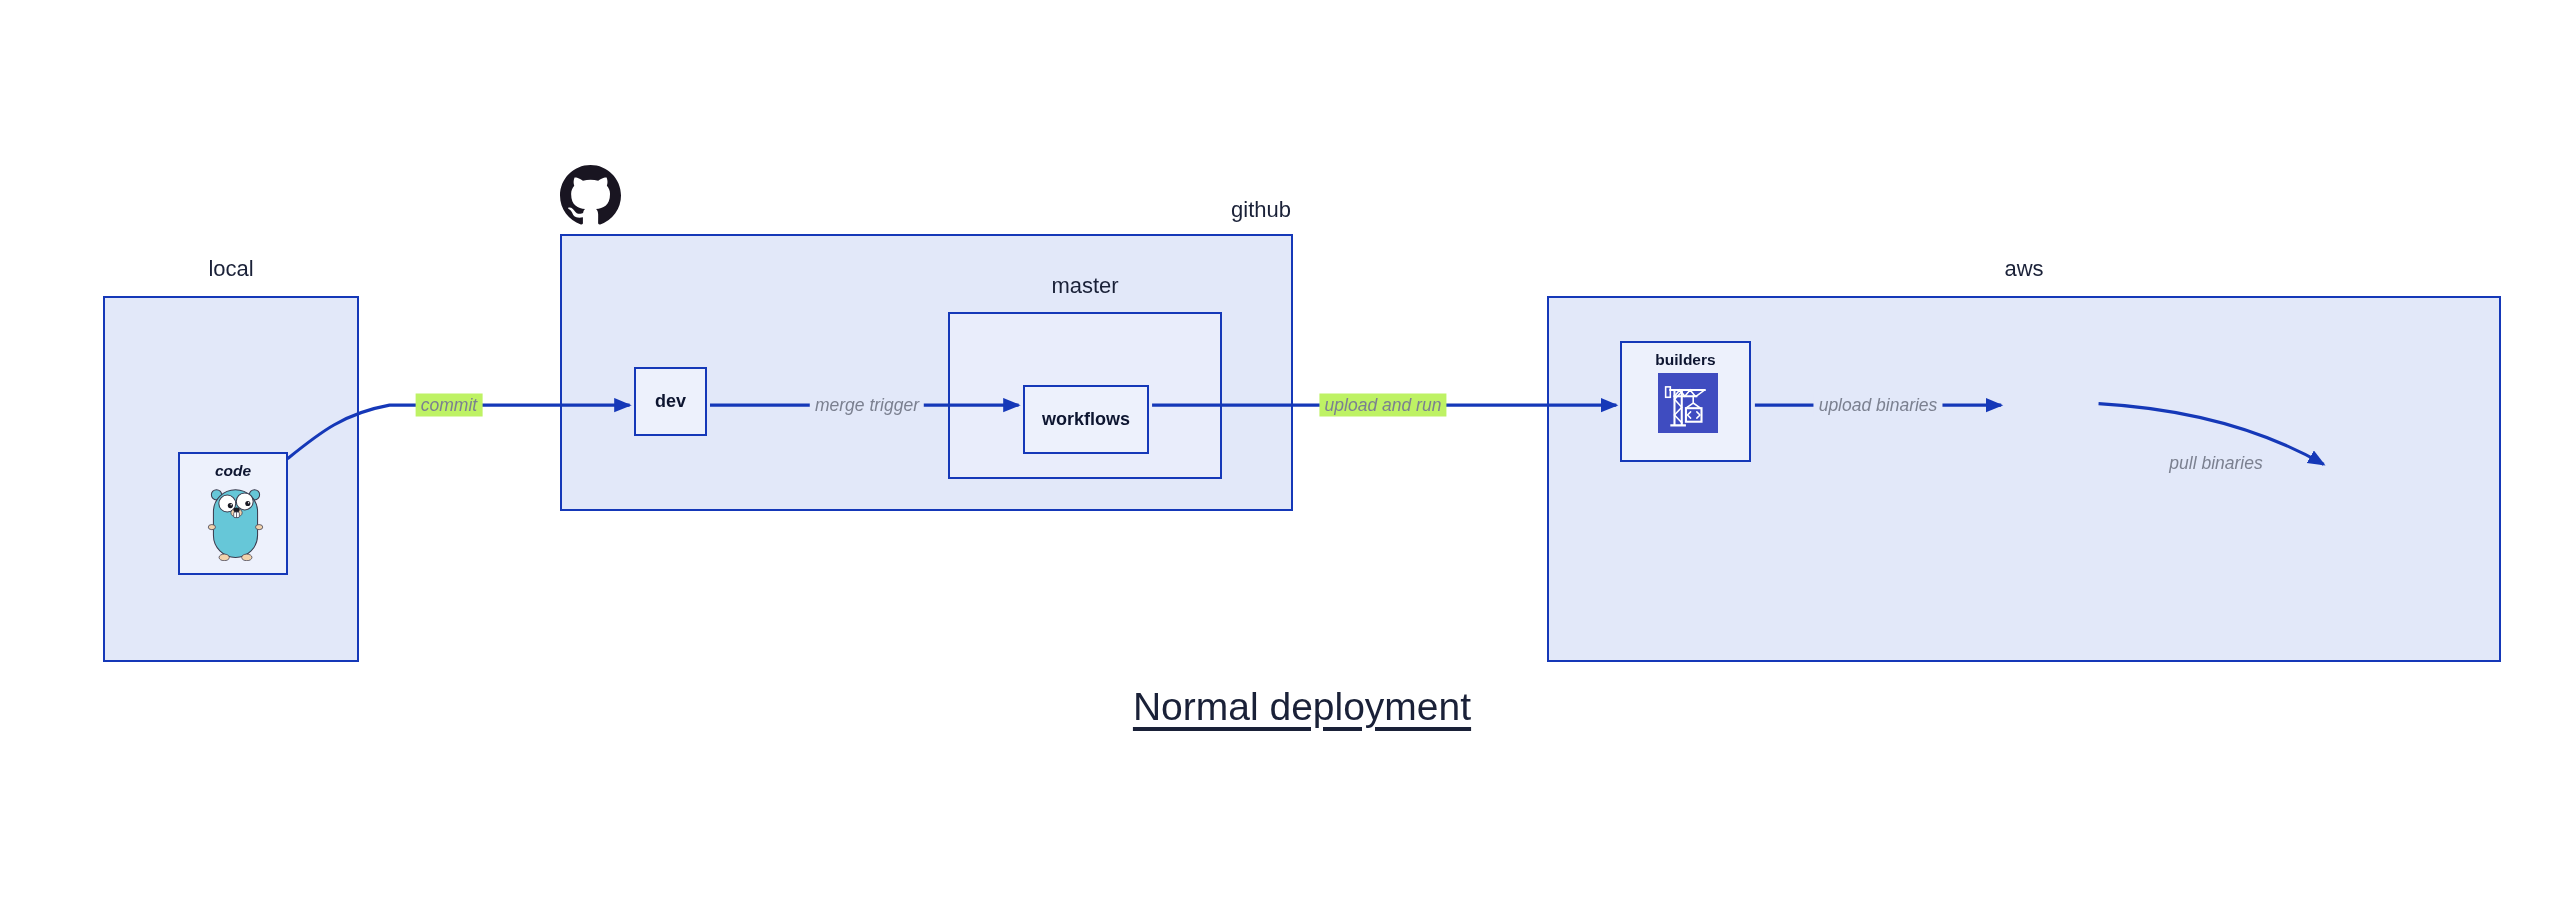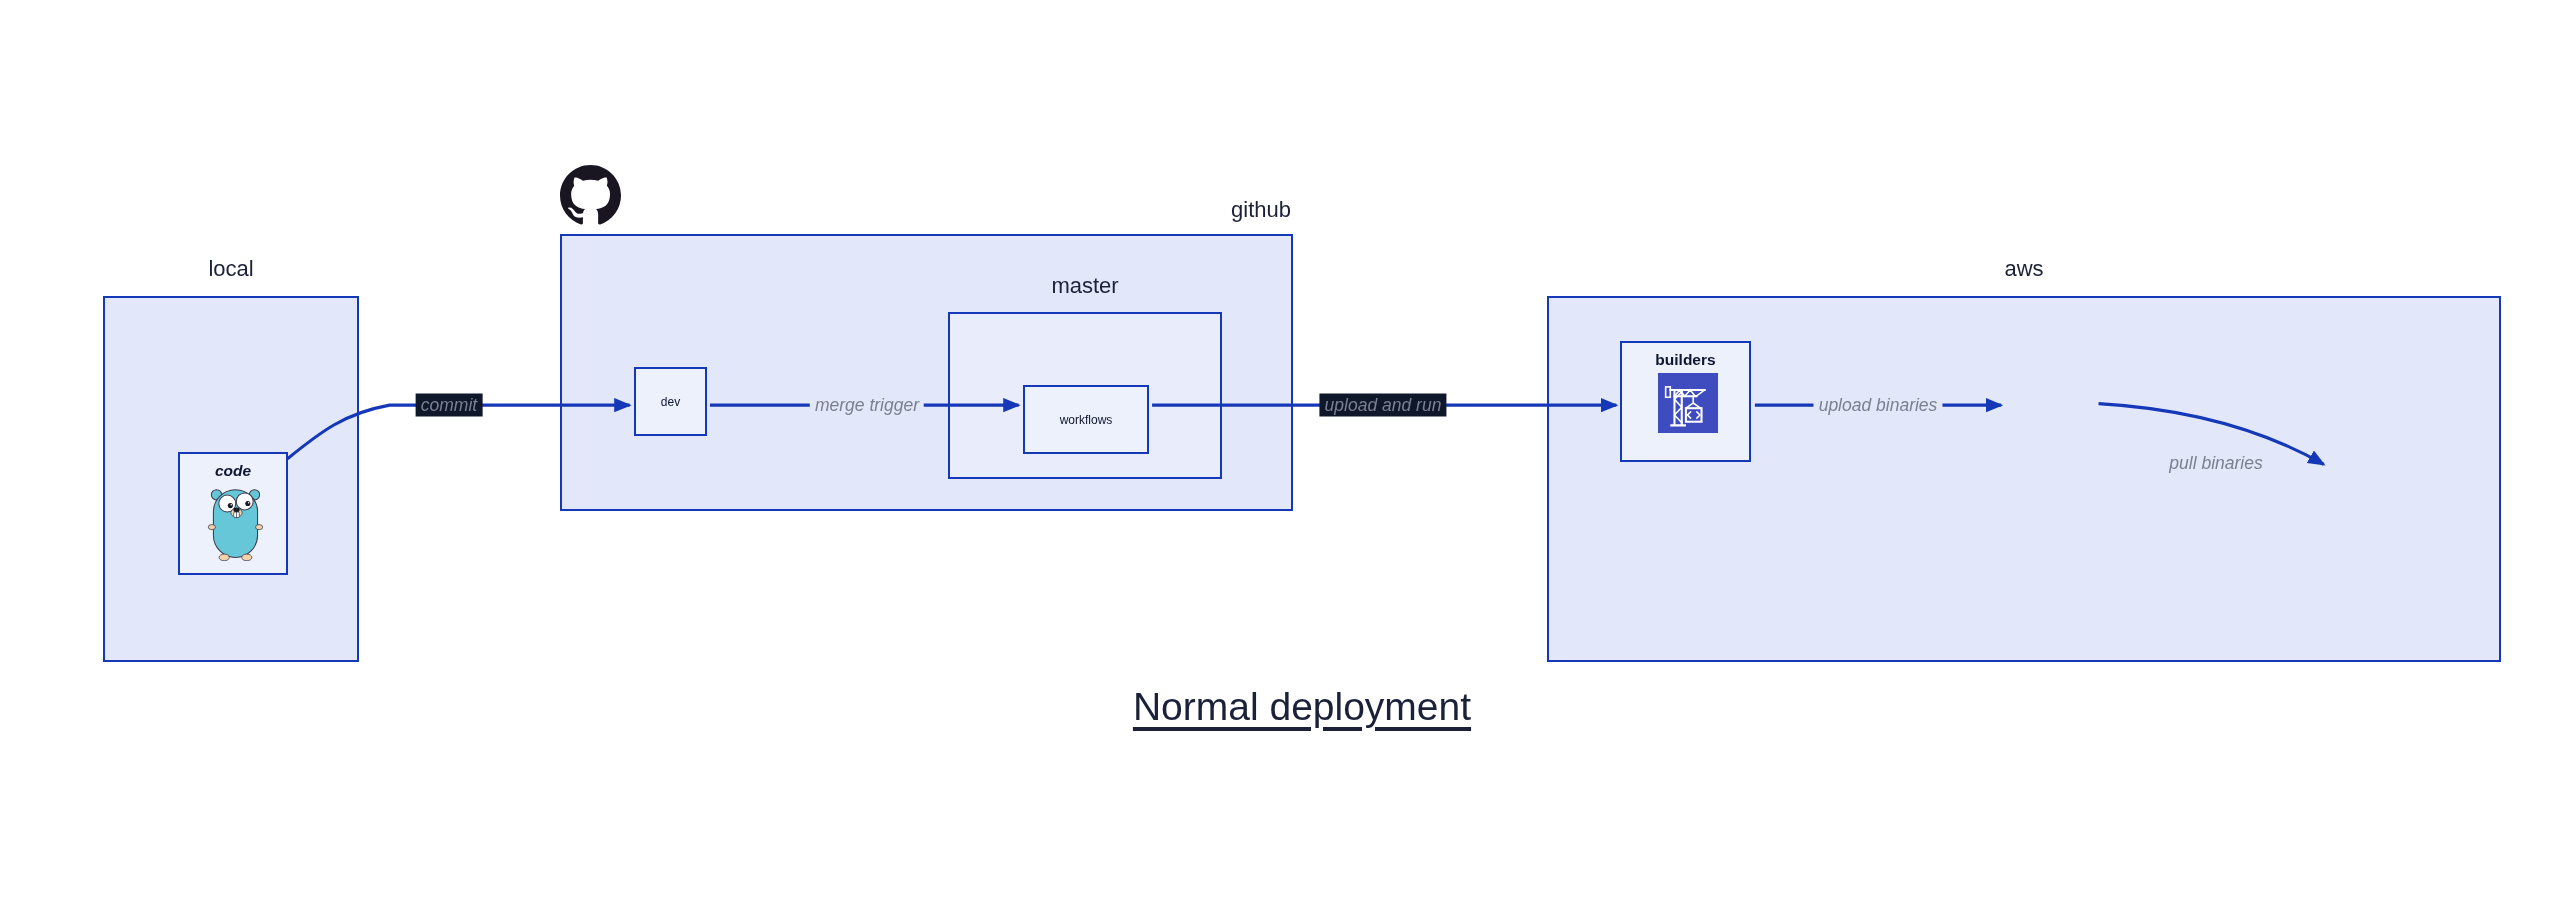--- a/index.html
+++ b/index.html
@@ -22,28 +22,28 @@
     position:absolute;font-size:22px;color:var(--heading-navy);
     line-height:1.15;white-space:nowrap;
   }
   .node-label{
     display:block;text-align:center;margin-top:8.2px;
     font-size:15.5px;font-weight:bold;color:var(--node-label-navy);
     white-space:nowrap;
   }
   .center-label{
     position:absolute;inset:0;display:flex;align-items:center;justify-content:center;
-    font-size:12px;font-weight:normal;color:var(--node-label-navy);margin:0;
+    font-size:18px;font-weight:bold;color:var(--node-label-navy);margin:0;
   }
   .edge-label{
     position:absolute;transform:translate(-50%,-50%);
     font-size:17.5px;font-style:italic;color:var(--edge-label-gray);
     padding:1px 5.2px;white-space:nowrap;z-index:3;
   }
-  .bg-white{background:#0f172a;}
+  .bg-white{background:#bef264;}
   .bg-group{background:var(--group-fill);}
   .icon-tile{
     position:absolute;display:flex;align-items:center;justify-content:center;
   }
   .icon-tile.builders{background:var(--builders-icon-bg);}
   .icon-tile.s3{background:var(--s3-icon-bg);}
   .icon-tile.ec2{background:var(--ec2-icon-bg);}
   #edge-layer{position:absolute;left:0;top:0;z-index:2;pointer-events:none;}
   .edge{fill:none;stroke:var(--accent-blue);stroke-width:6;}
   .title-wrap{

